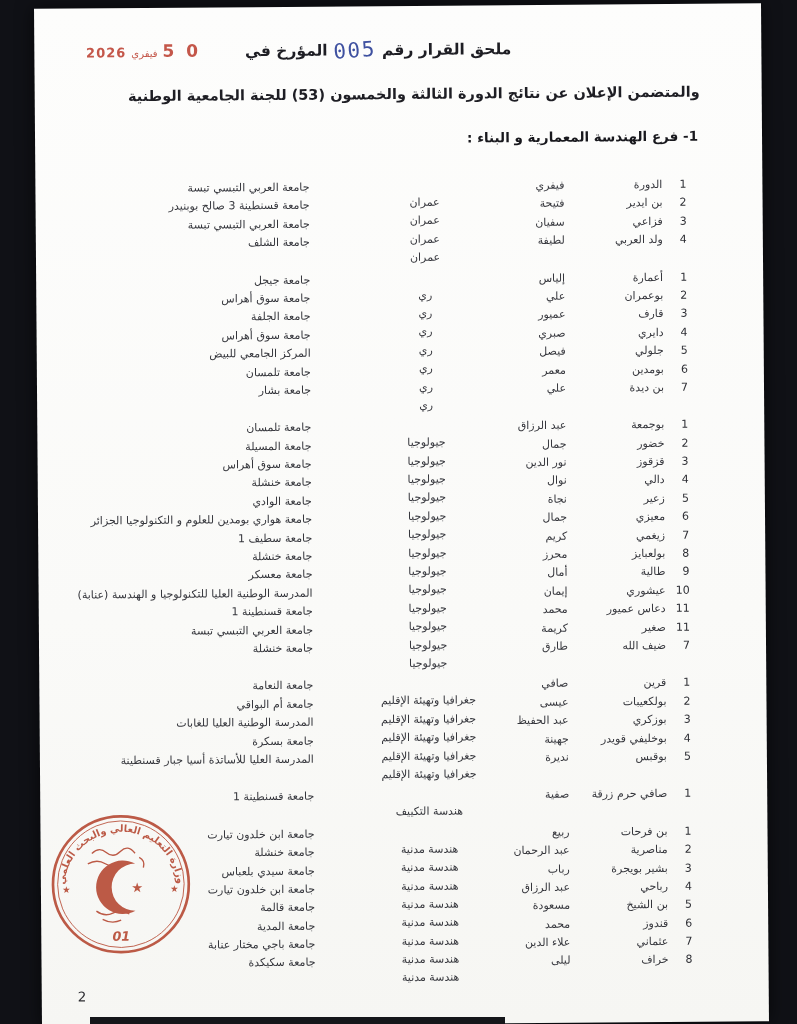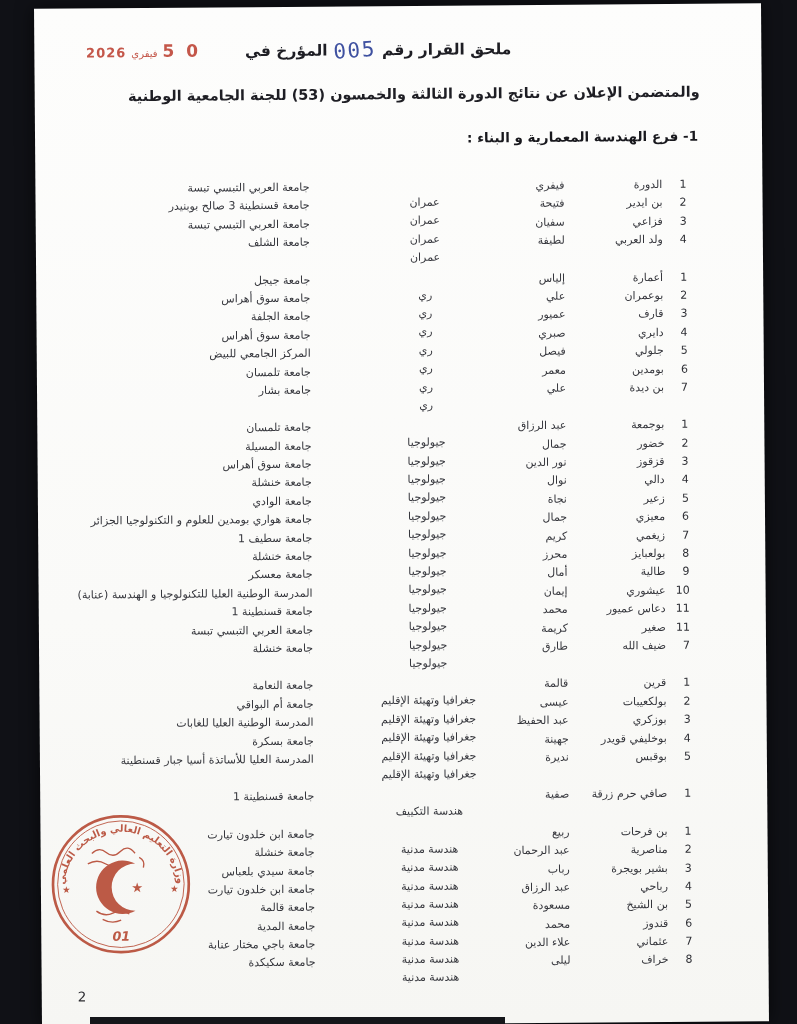--- a/index.html
+++ b/index.html
@@ -288,21 +288,21 @@
           <span class="c-first">طارق</span>
           <span class="c-spec">جيولوجيا</span>
           <span class="c-gap"></span>
           <span class="c-univ">جامعة خنشلة</span>
         </div>
       </div>
       <div class="group">
         <div class="row">
           <span class="c-n">1</span>
           <span class="c-surname">قرين</span>
-          <span class="c-first">قالمة</span>
+          <span class="c-first">صافي</span>
           <span class="c-spec">جغرافيا وتهيئة الإقليم</span>
           <span class="c-gap"></span>
           <span class="c-univ">جامعة النعامة</span>
         </div>
         <div class="row">
           <span class="c-n">2</span>
           <span class="c-surname">بولكعيبات</span>
           <span class="c-first">عيسى</span>
           <span class="c-spec">جغرافيا وتهيئة الإقليم</span>
           <span class="c-gap"></span>

